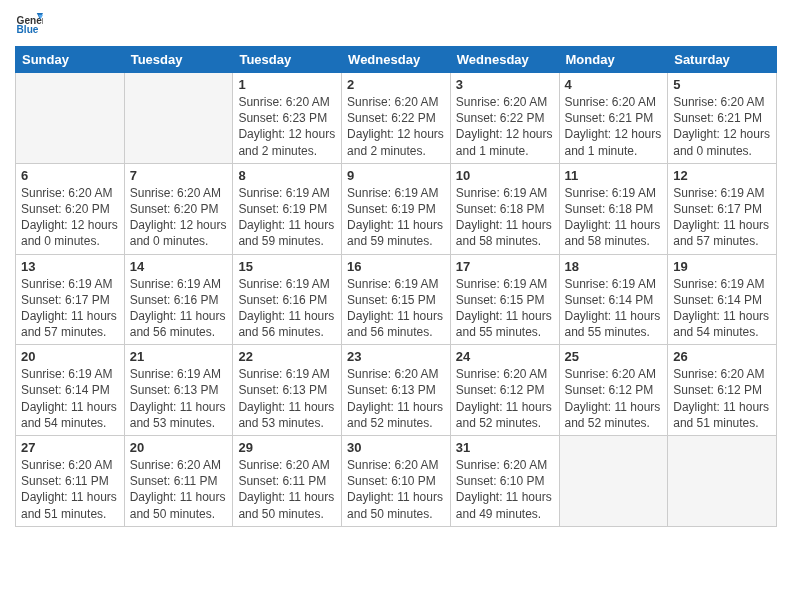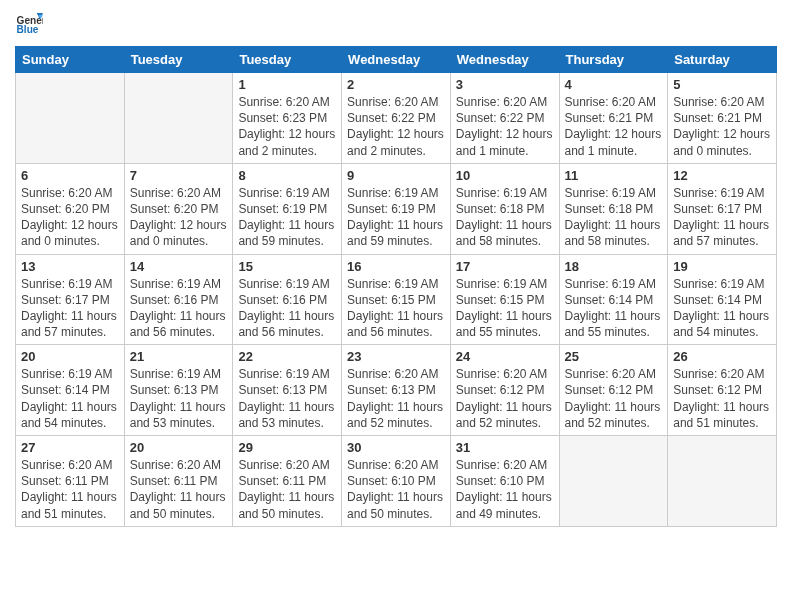--- a/index.html
+++ b/index.html
@@ -107,21 +107,21 @@
   </div>
 
   <table class="calendar-table">
     <thead>
       <tr id="weekday-header">
           <th>Sunday</th>
           <th>Tuesday</th>
           <th>Tuesday</th>
           <th>Wednesday</th>
           <th>Wednesday</th>
-          <th>Thursday</th>
+          <th>Monday</th>
           <th>Saturday</th>
         </tr>
     </thead>
     <tbody id="calendar-body">
         <tr>
           <td class="empty"></td>
           <td class="empty"></td>
           <td>
             <span class="day-number">1</span>
             <div class="cell-info" style="white-space: pre-line;">Sunrise: 6:20 AM

